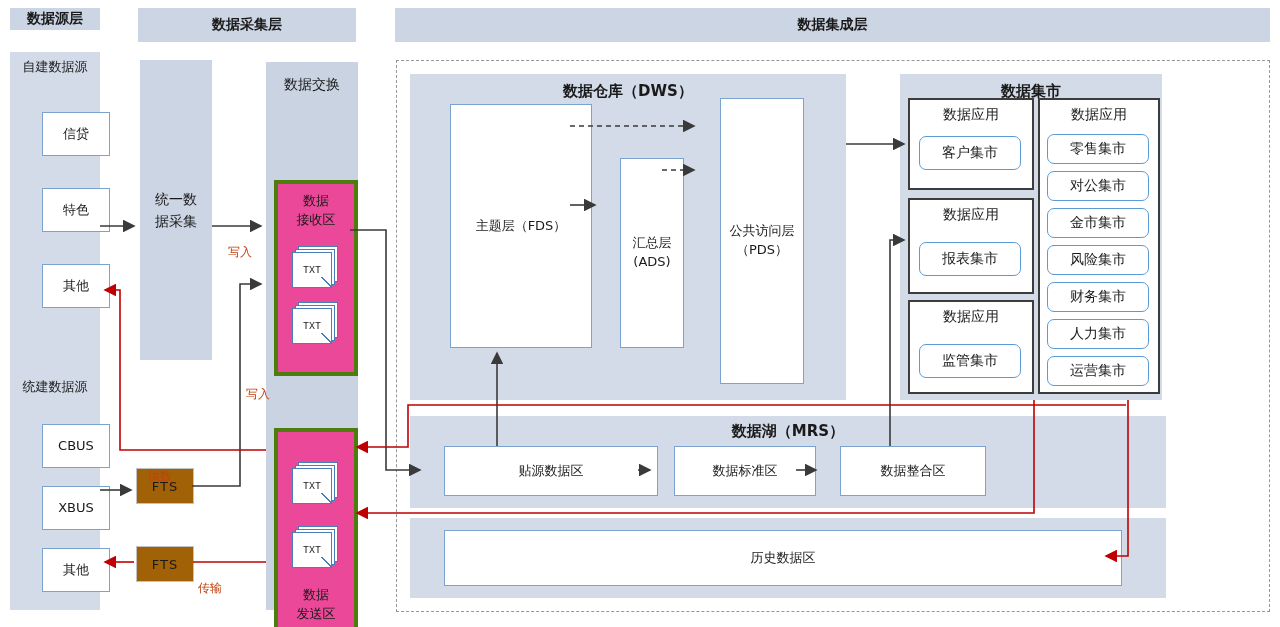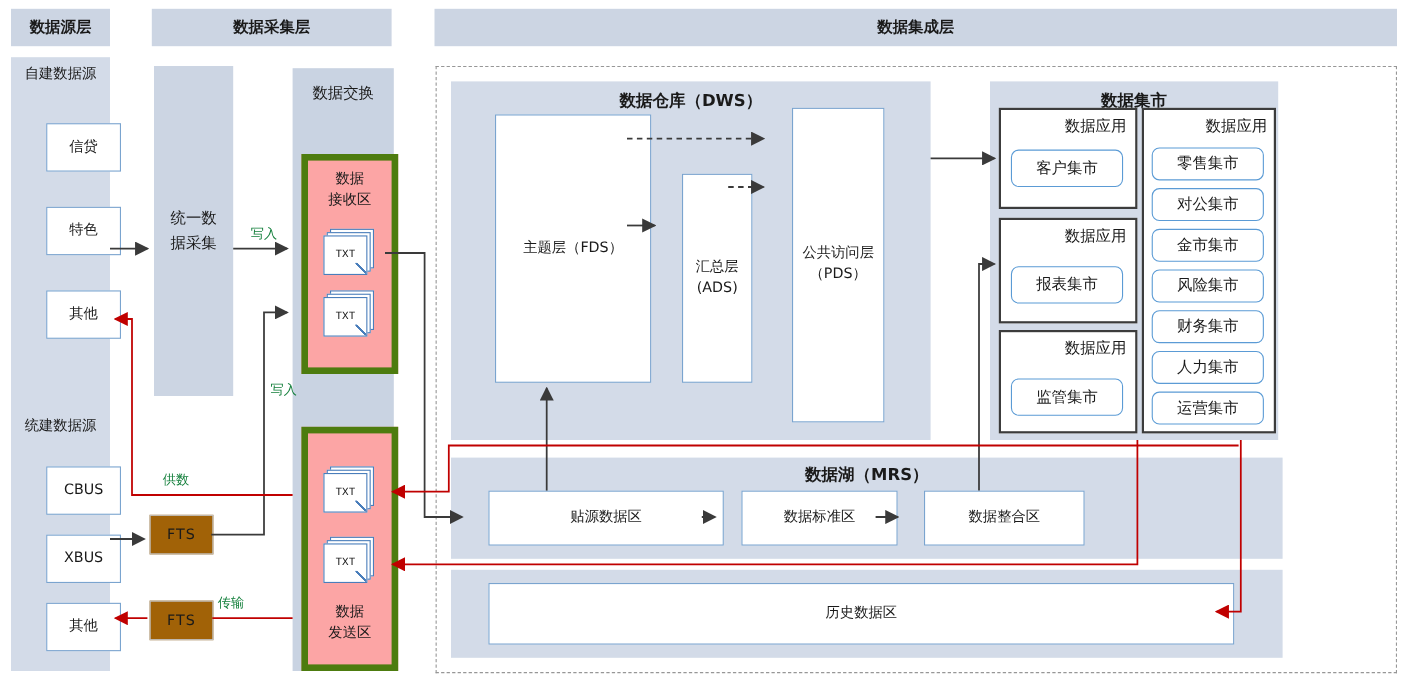--- a/index.html
+++ b/index.html
@@ -14,56 +14,56 @@
   }
   .panel{position:absolute;background:#d3dbe8;}
   .ptitle{position:absolute;top:6px;left:0;width:100%;text-align:center;font-size:13px;}
   .stitle{position:absolute;top:8px;left:0;width:100%;text-align:center;font-size:15px;font-weight:bold;}
   .wbox{
     position:absolute;background:#ffffff;border:1px solid #7aa4cf;
     display:flex;flex-direction:column;align-items:center;justify-content:center;
     font-size:13px;text-align:center;line-height:1.45;margin-left:20px;
   }
   .gbox{position:absolute;background:#ffffff;border:2px solid #3c3c3c;}
-  .glabel{position:absolute;top:6px;left:0;width:100%;text-align:center;font-size:14px;padding-left:25px;}
+  .glabel{position:absolute;top:6px;left:0;width:100%;text-align:center;font-size:14px;}
   .mart-item{
     position:absolute;background:#ffffff;border:1.5px solid #5b9bd5;border-radius:7px;
     display:flex;align-items:center;justify-content:center;font-size:14px;
   }
   .fts{
     position:absolute;background:#a16207;border:1px solid #c2c2c2;
     display:flex;align-items:center;justify-content:center;font-size:13px;letter-spacing:1px;
   }
   .collectbox{
     position:absolute;background:#ccd5e3;display:flex;flex-direction:column;
     align-items:center;justify-content:center;font-size:14px;line-height:1.6;
   }
   .zone{
-    position:absolute;background:#fca5a5;border:6px solid #4d7c0f;
+    position:absolute;background:#ec4899;border:4px solid #4d7c0f;margin-top:40px;
   }
   .zlabel{position:absolute;left:0;width:100%;text-align:center;font-size:13px;line-height:1.45;}
   .dashed-region{position:absolute;border:1px dashed #979797;}
   .txt-icon{position:absolute;width:46px;height:44px;font-family:Liberation Mono, monospace;}
   .sheet{position:absolute;background:#ffffff;border:1px solid #4a7ebb;width:40px;height:36px;box-sizing:border-box;}
   .s3{left:6px;top:0px;}
   .s2{left:3px;top:3px;}
   .s1{left:0px;top:6px;display:flex;align-items:center;justify-content:center;font-size:10px;}
   .s1 .fold{
     position:absolute;right:0;bottom:0;width:10px;height:10px;
     background:linear-gradient(45deg, transparent 46%, #4a7ebb 46%, #4a7ebb 58%, transparent 58%);
   }
-  .rlabel{position:absolute;color:#15803d;font-size:12px;}
+  .rlabel{position:absolute;color:#c2410c;font-size:12px;margin-top:40px;}
   .overlay{position:absolute;left:0;top:0;pointer-events:none;}
 </style>
 </head>
 <body>
 
 <div class="canvas">
 
-  <div class="hdr" style="left:10px;top:8px;width:90px;height:34px">数据源层</div>
+  <div class="hdr" style="left:10px;top:8px;width:90px;height:22px">数据源层</div>
   <div class="hdr" style="left:138px;top:8px;width:218px;height:34px">数据采集层</div>
   <div class="hdr" style="left:395px;top:8px;width:875px;height:34px">数据集成层</div>
 
   <div class="panel" style="left:10px;top:52px;width:90px;height:380px">
     <div class="ptitle">自建数据源</div>
     <div class="wbox" style="left:12px;top:60px;width:66px;height:42px">信贷</div>
     <div class="wbox" style="left:12px;top:136px;width:66px;height:42px">特色</div>
     <div class="wbox" style="left:12px;top:212px;width:66px;height:42px">其他</div>
   </div>
 

